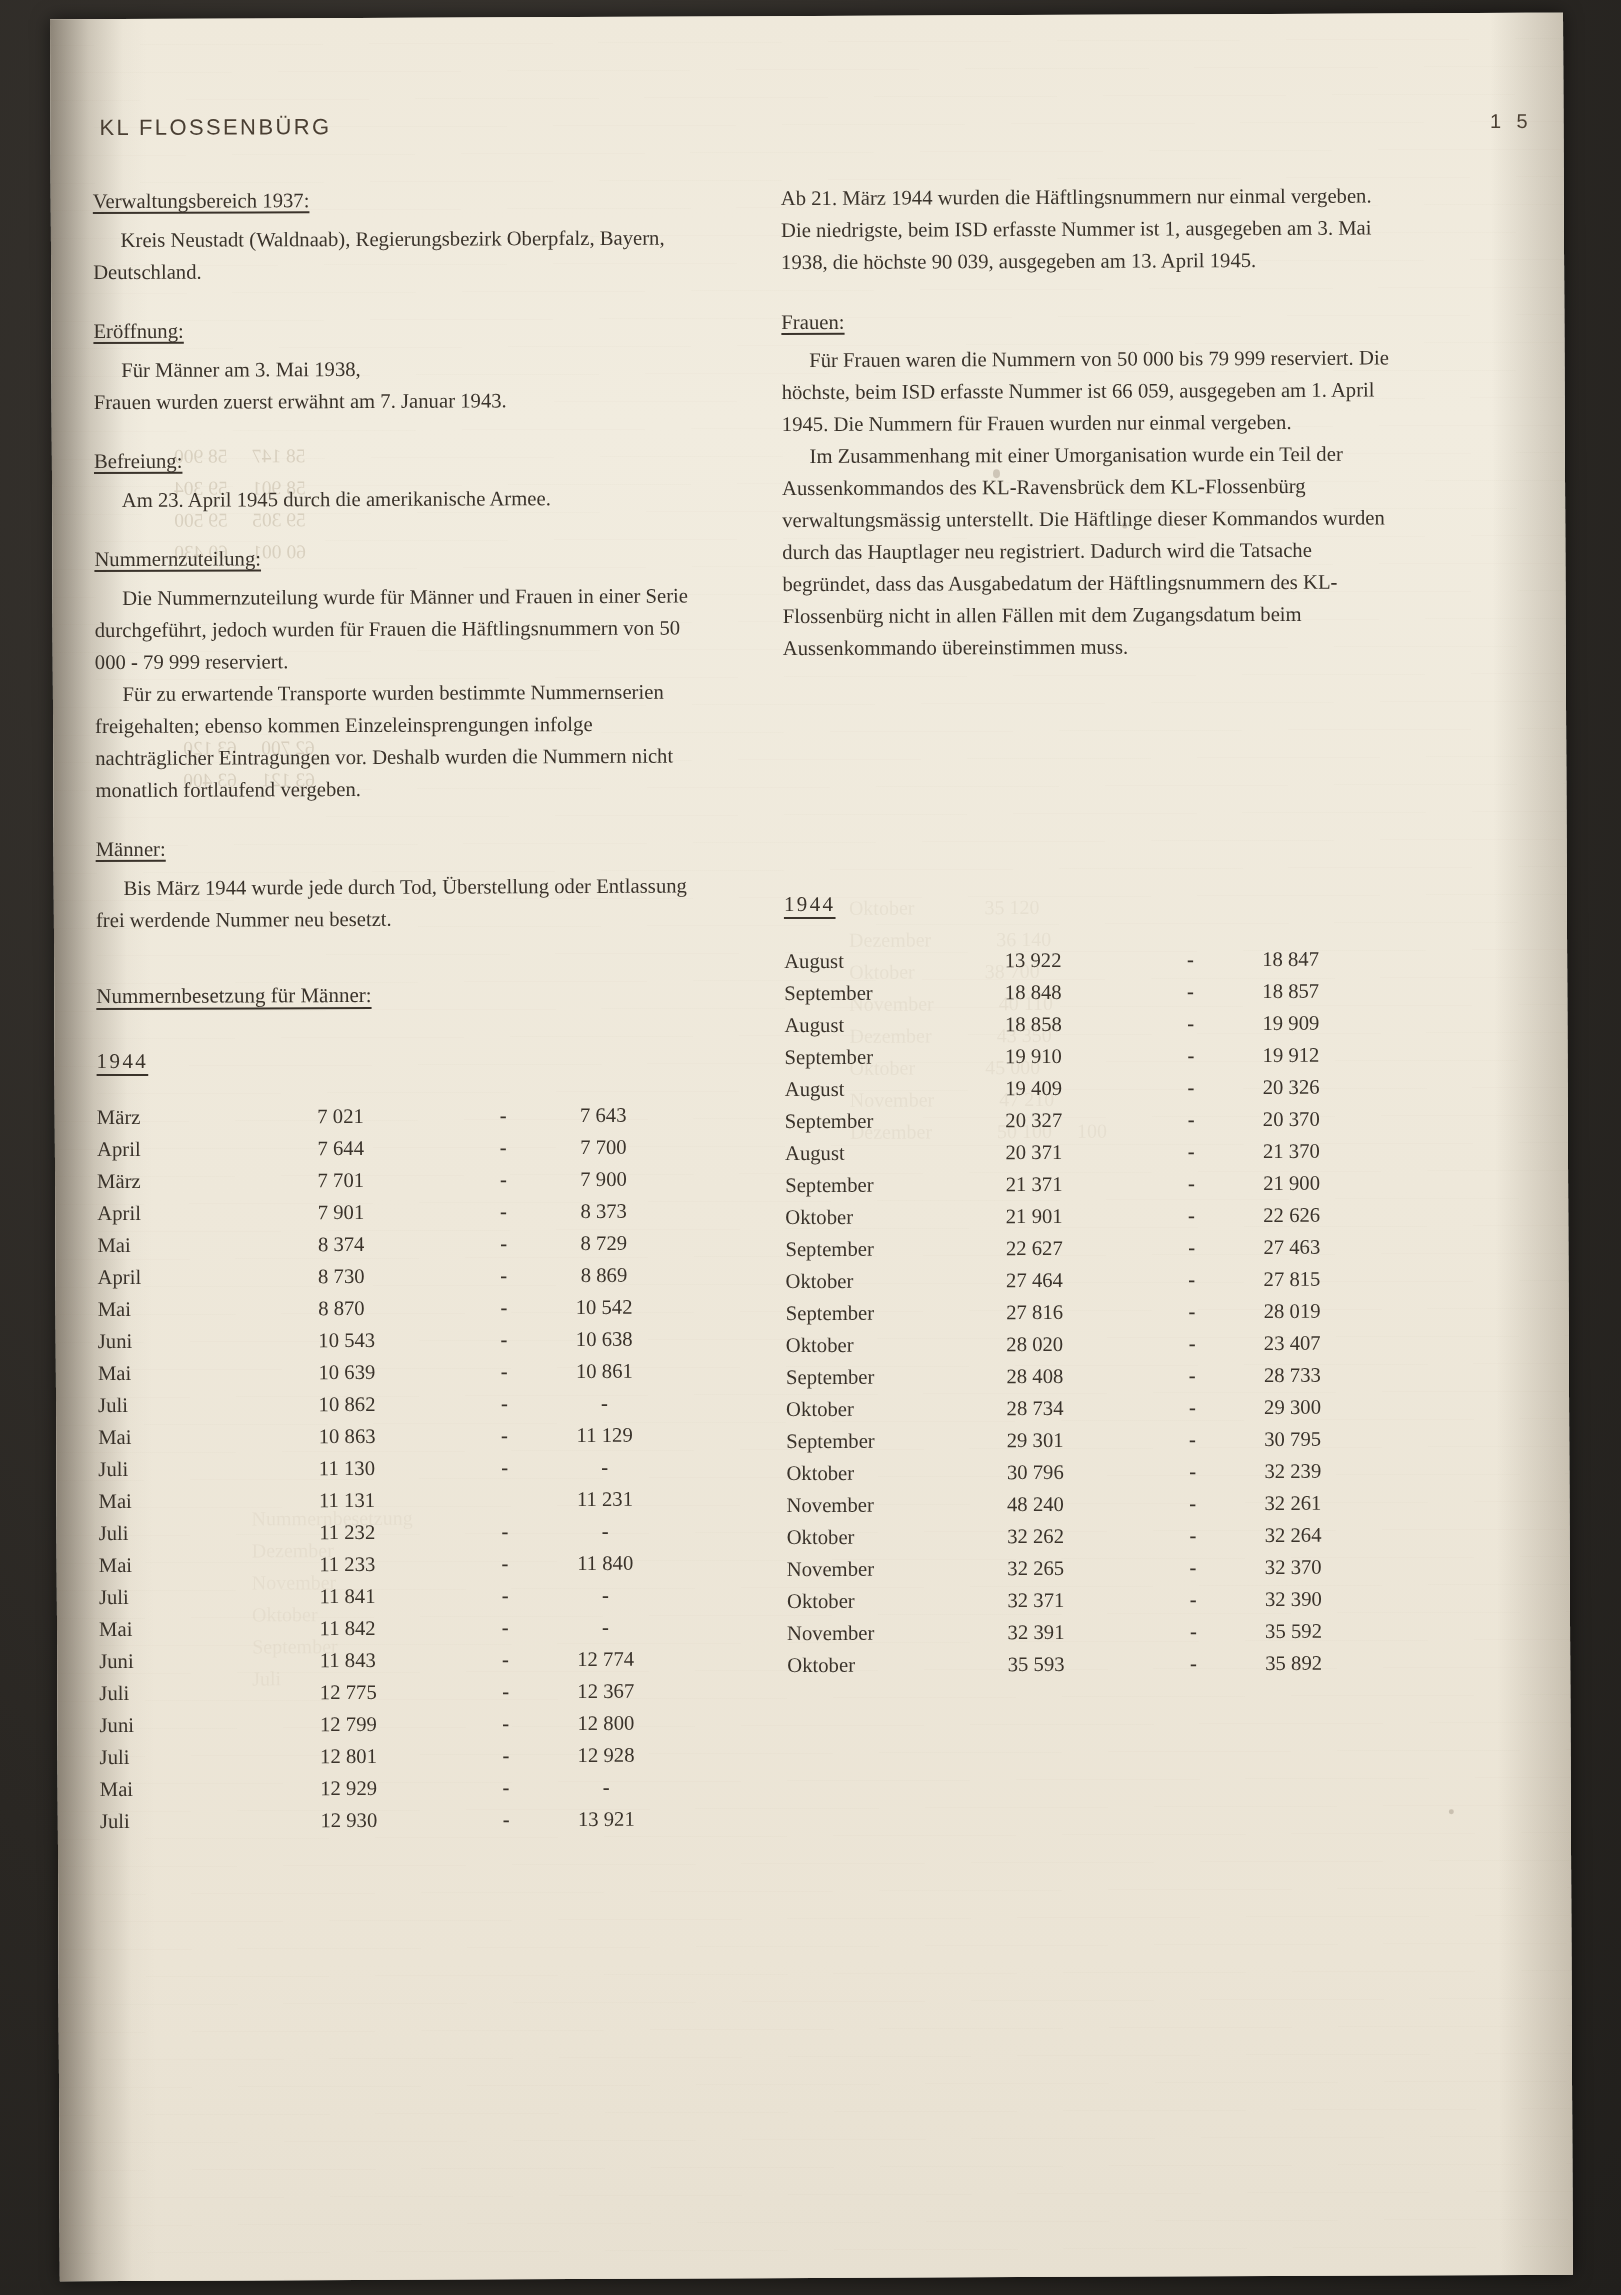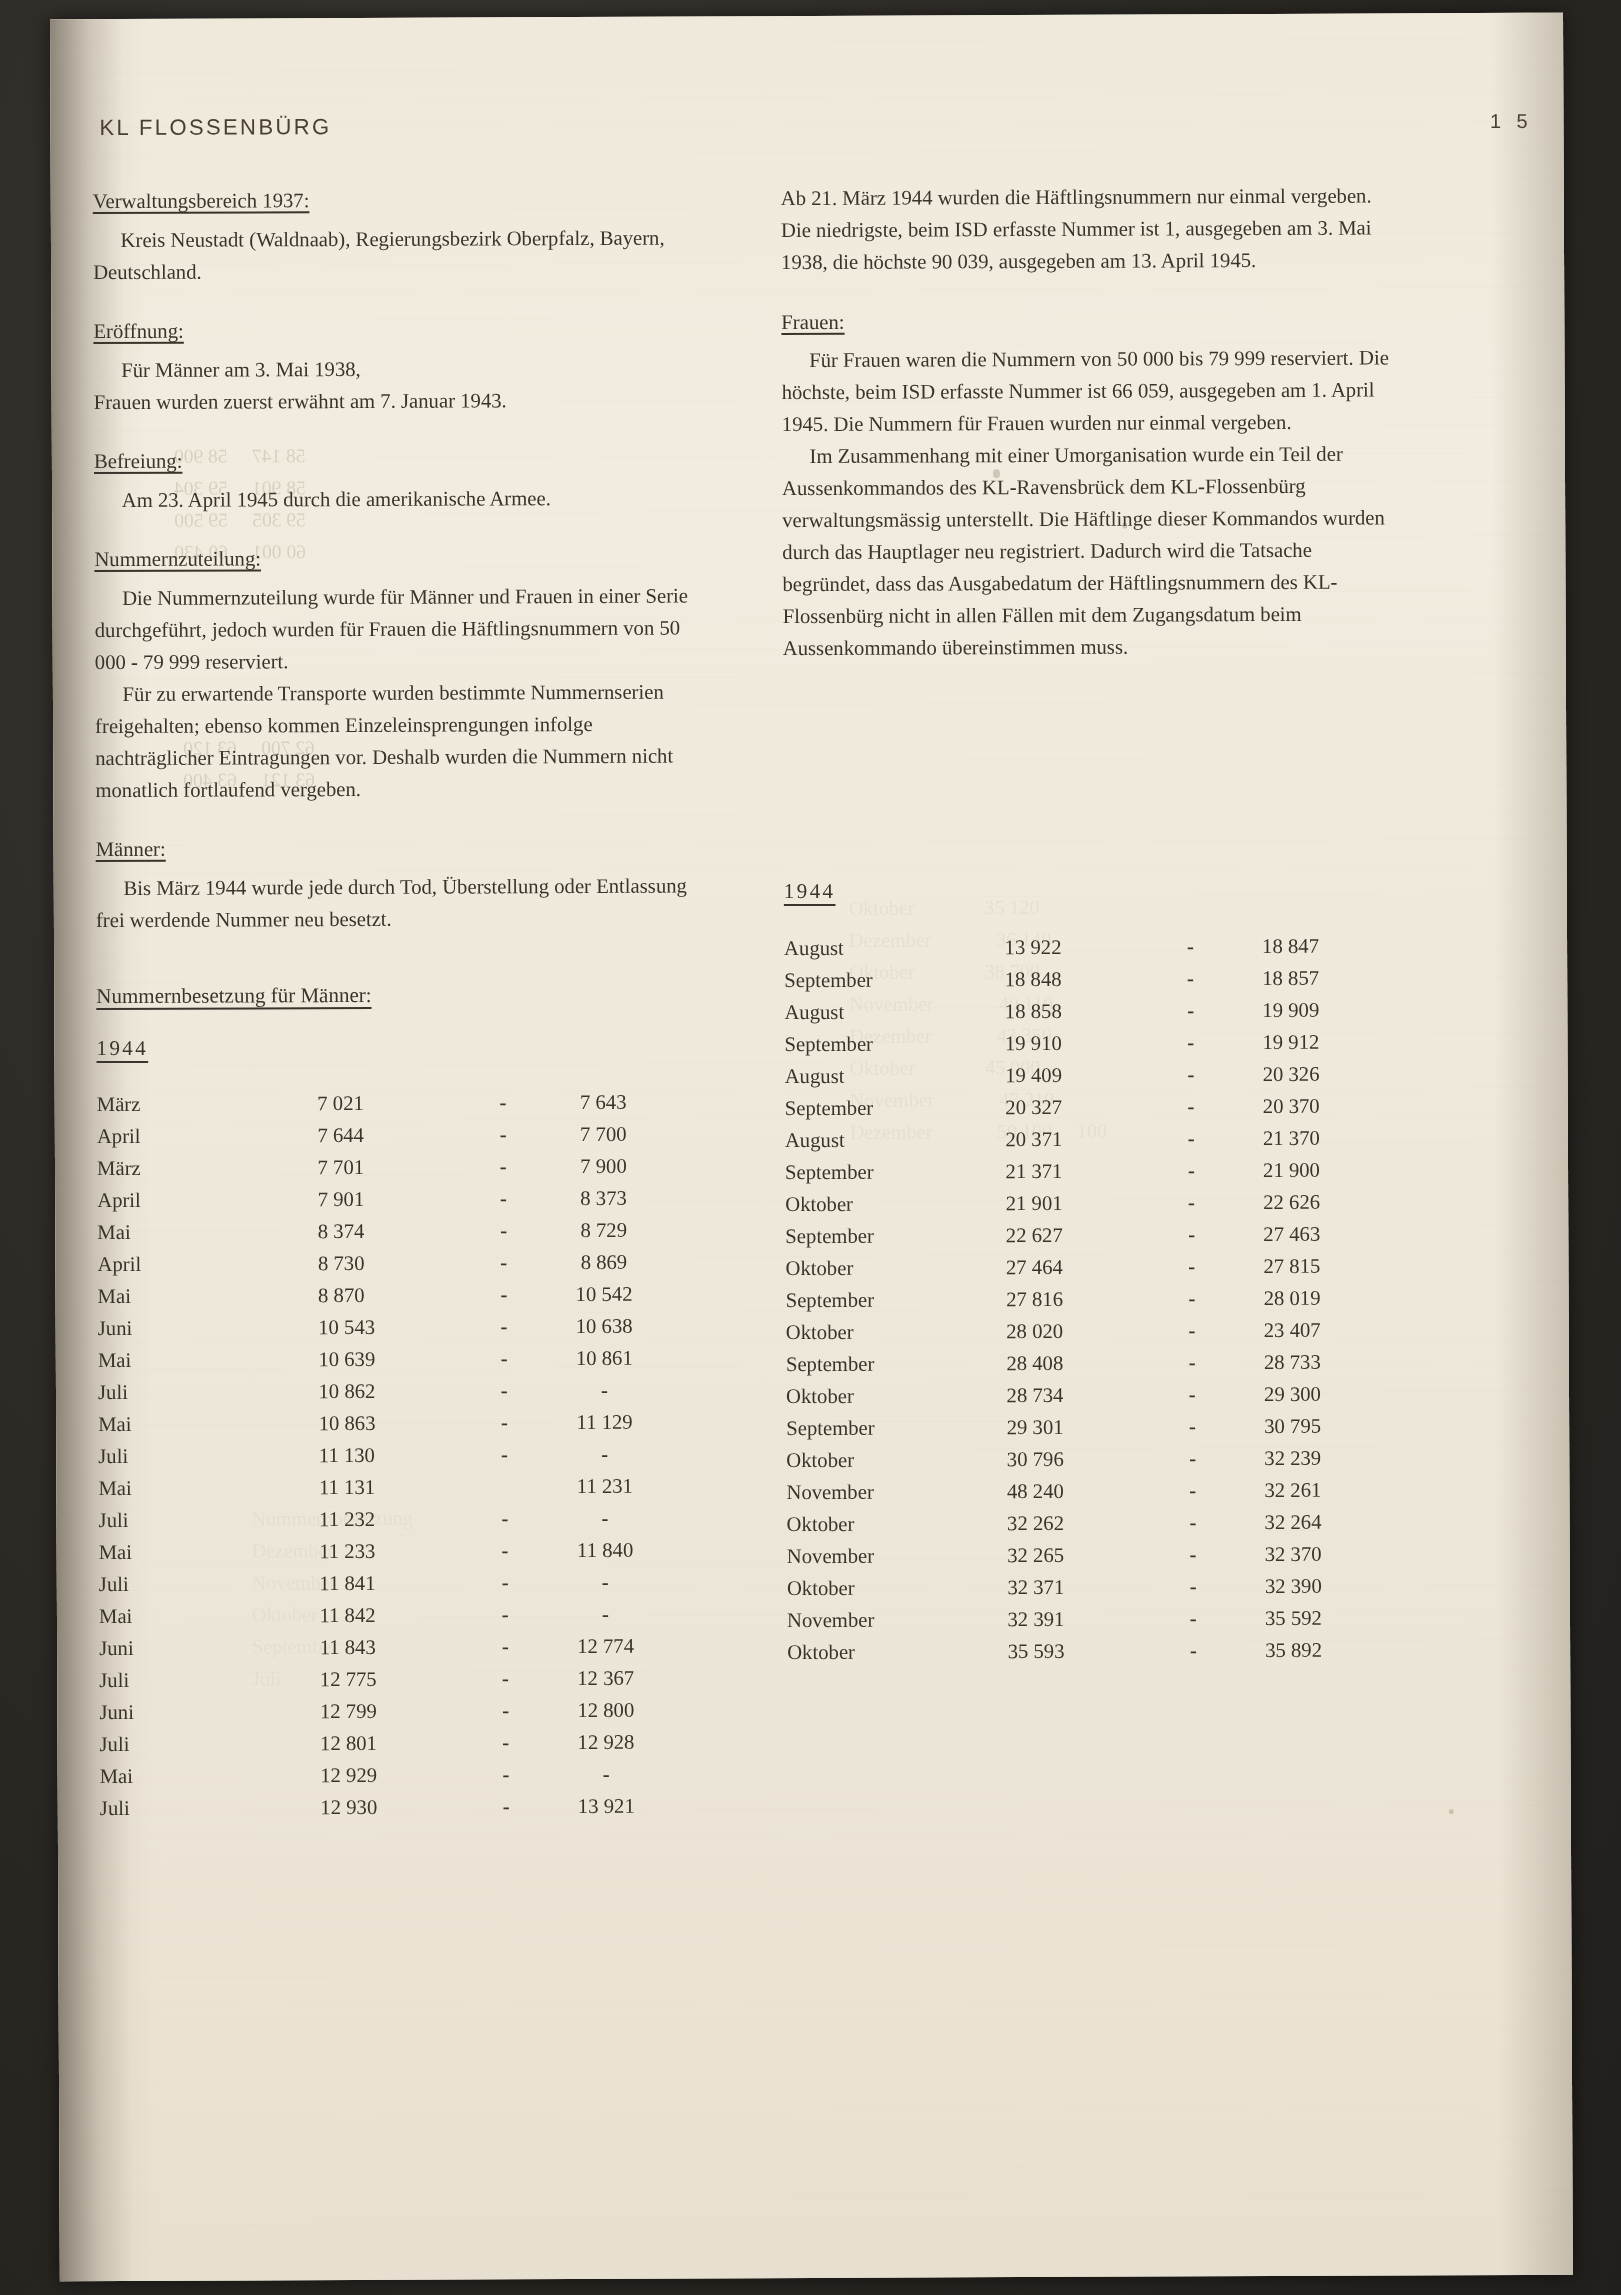--- a/index.html
+++ b/index.html
@@ -129,21 +129,21 @@
     display: inline-block;
   }
 
   .yearlabel {
     font-size: 21px;
     letter-spacing: 2.4px;
     color: #3a332b;
     text-decoration: underline;
     text-underline-offset: 5.7px;
     display: inline-block;
-    margin-top: 24px;
+    margin-top: 37px;
     margin-bottom: 13px;
     font-family: "Liberation Serif", serif;
   }
 
   
   table.nums {
     border-collapse: collapse;
     margin-top: 14.6px;
     width: 584px;
   }

